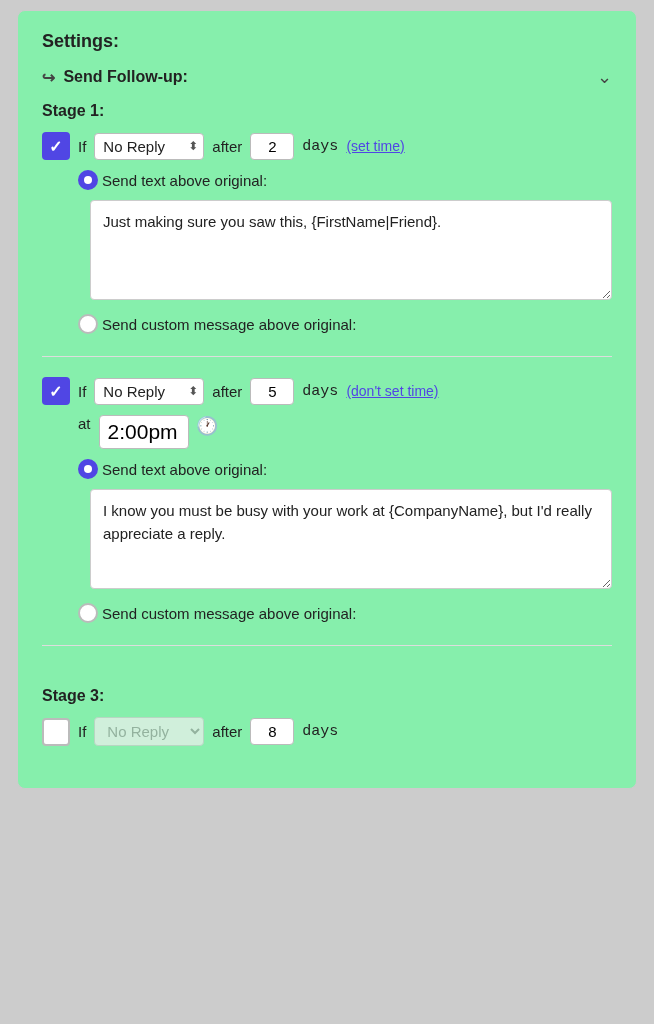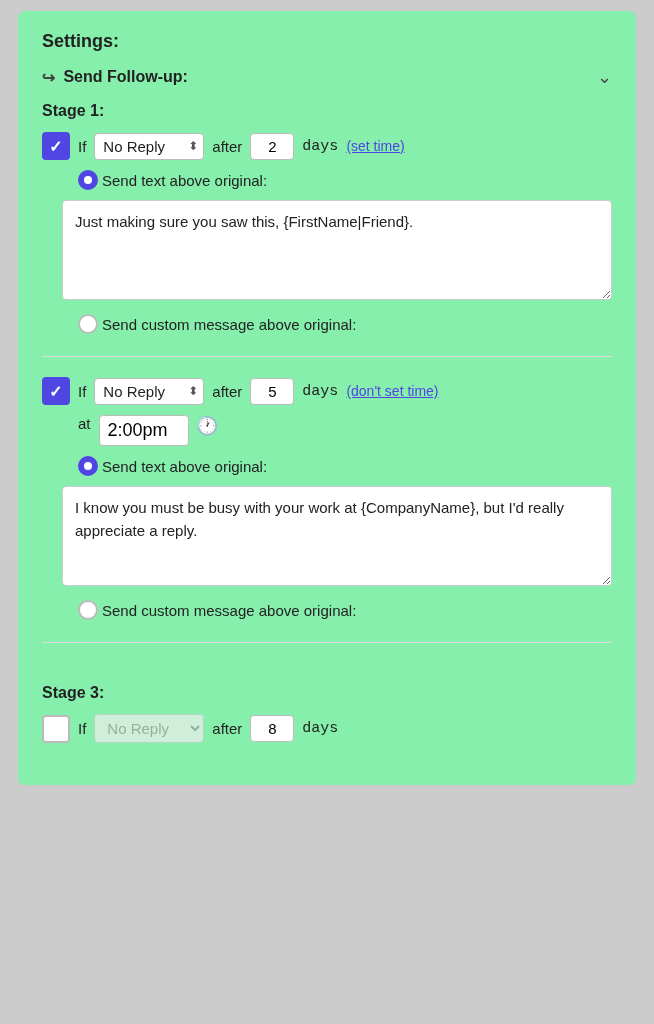--- a/index.html
+++ b/index.html
@@ -192,40 +192,40 @@
       border-radius: 4px;
       padding: 10px 12px;
       font-size: 15px;
       color: #222;
       resize: vertical;
       font-family: Arial, sans-serif;
       line-height: 1.5;
       margin-left: 0;
     }
     .textarea-wrapper {
-      margin-left: 20px;
+      margin-left: 48px;
       margin-bottom: 10px;
       text-decoration: underline;
     }
     .time-row {
       display: flex;
       align-items: flex-start;
       gap: 8px;
       margin-left: 36px;
       margin-bottom: 10px;
     }
     .at-label {
       font-size: 15px;
       color: #222;
     }
     .time-input {
       border: 1px solid #bbb;
       border-radius: 4px;
       padding: 4px 8px;
-      font-size: 18px;
+      font-size: 21px;
       width: 90px;
     }
     .clock-icon {
       font-size: 18px;
       color: #666;
     }
     .disabled-select {
       background: #f0f0f0;
       color: #999;
       border: 1px solid #ccc;

